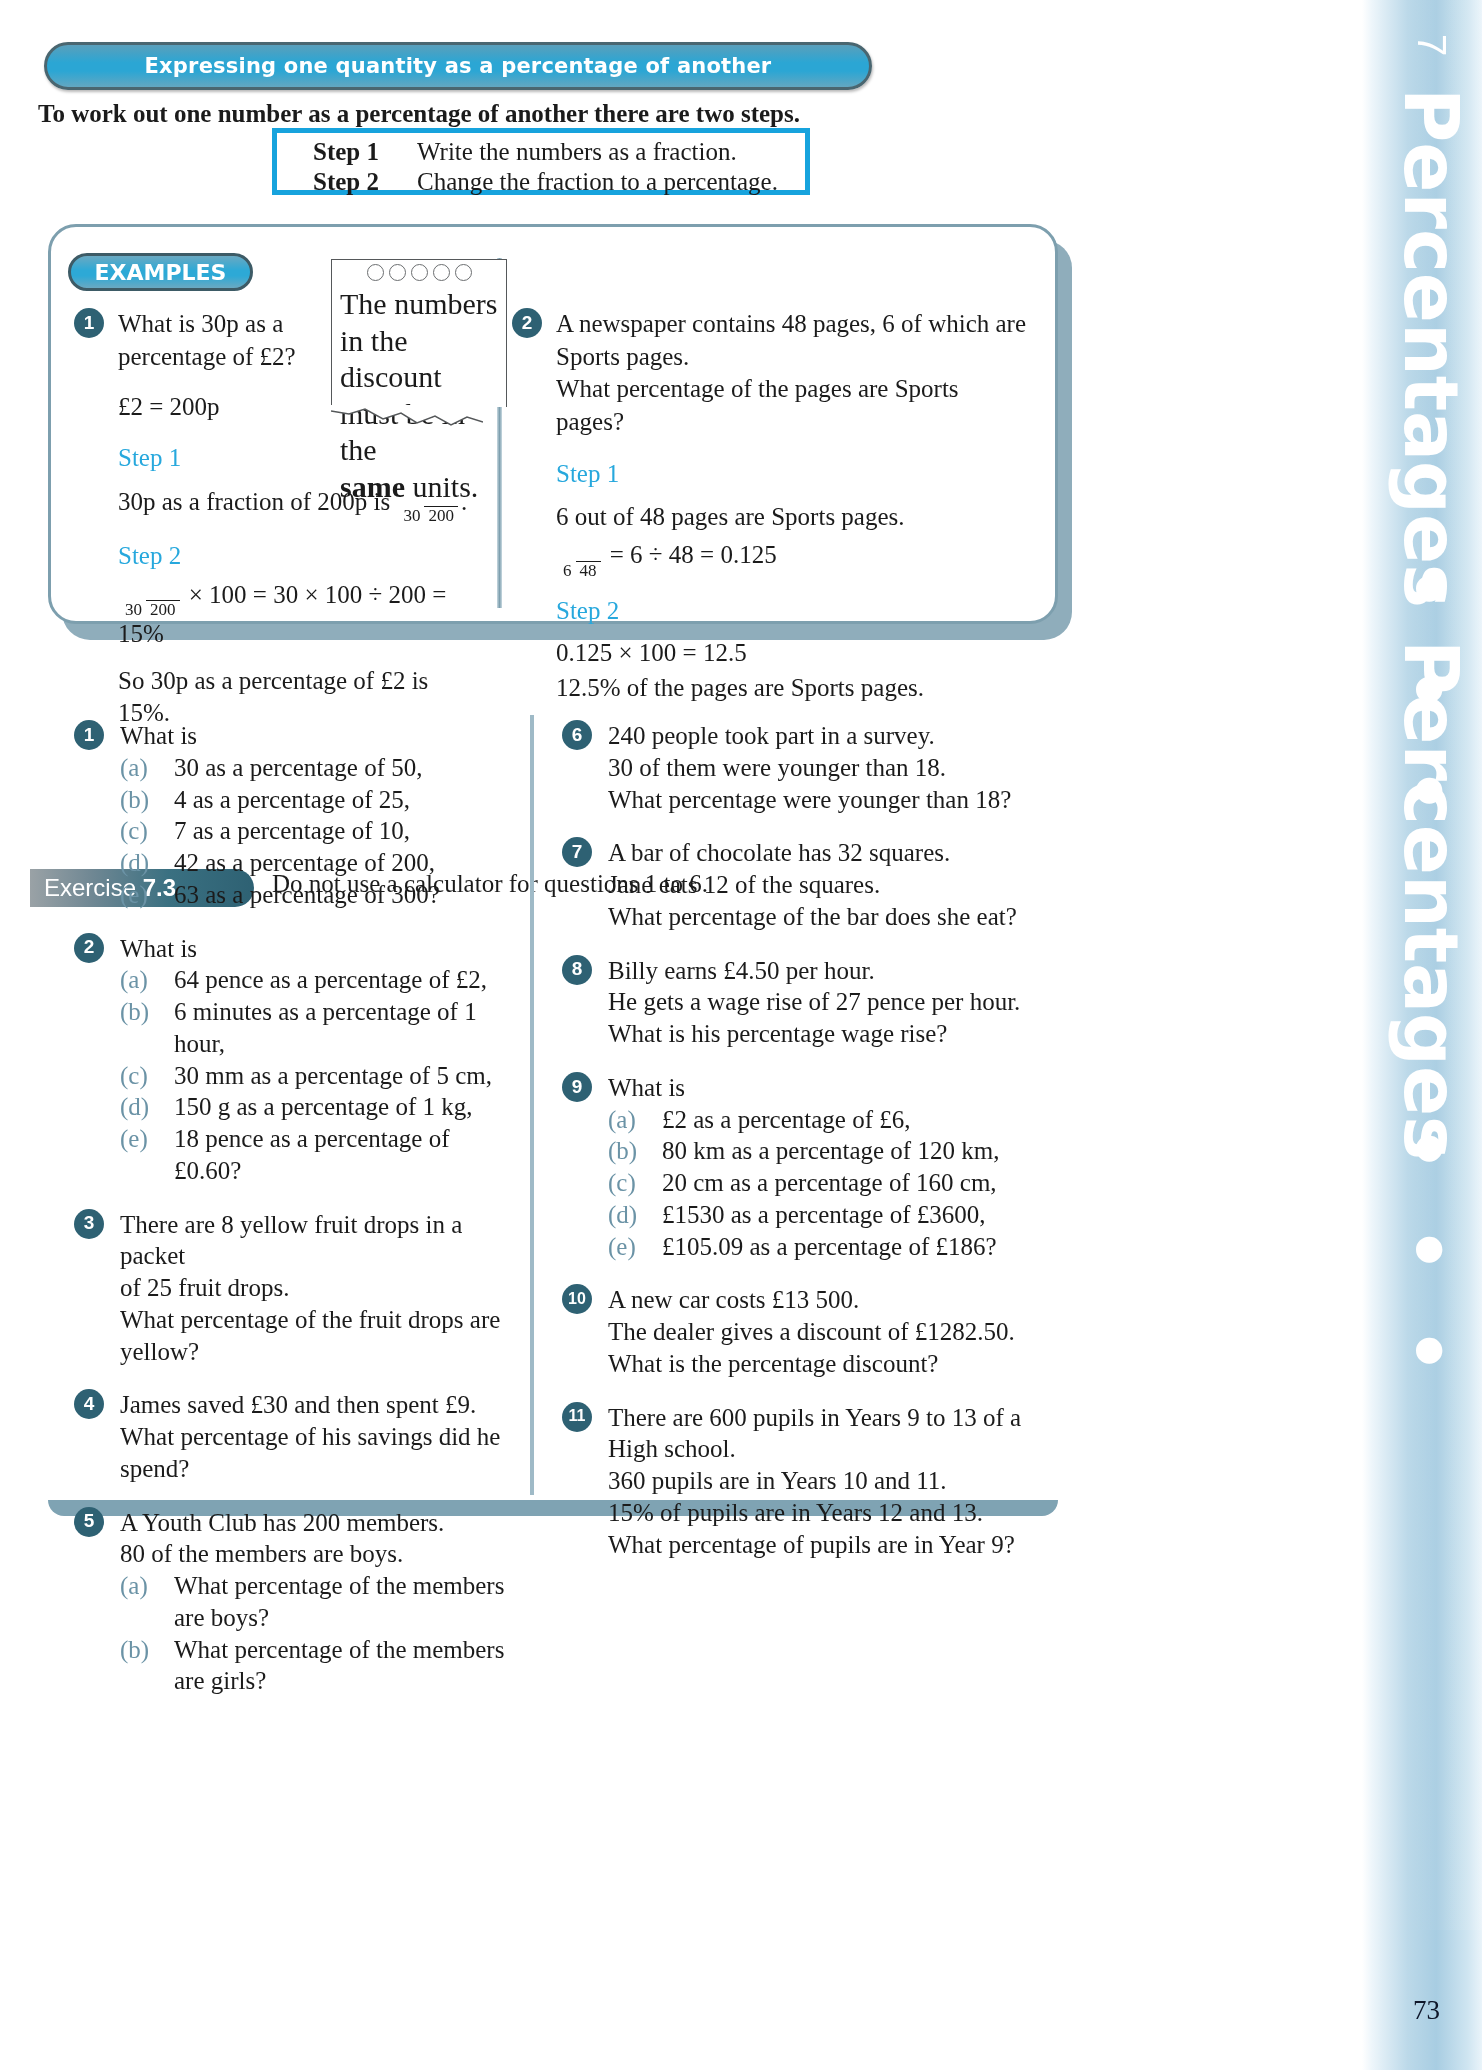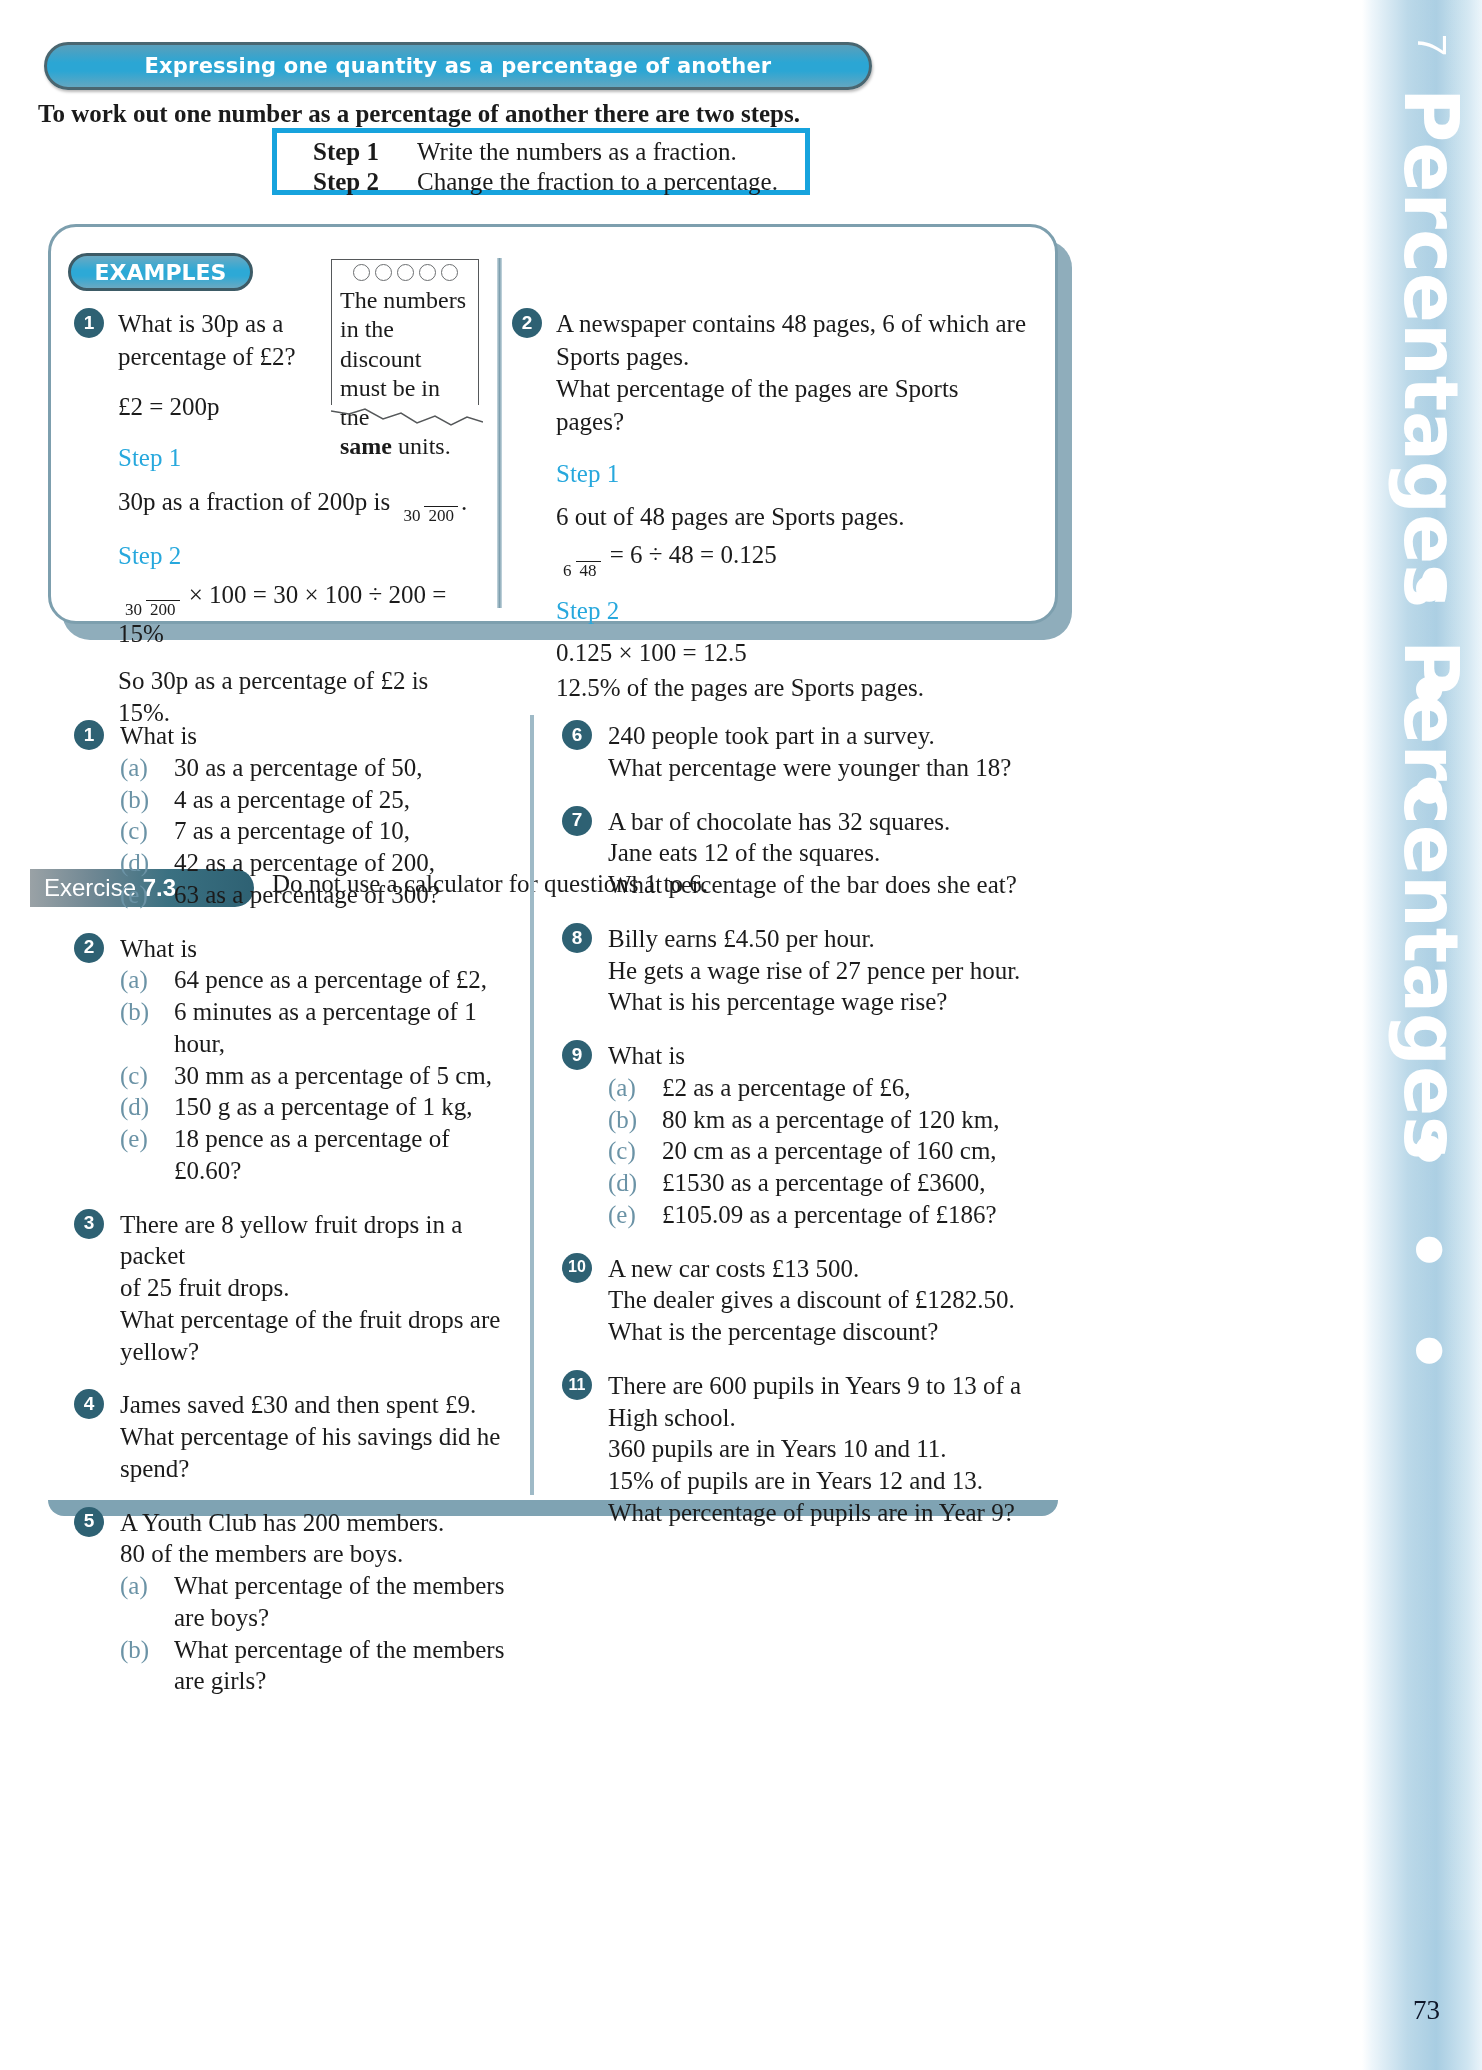--- a/index.html
+++ b/index.html
@@ -125,23 +125,23 @@
   .frac {
     display:inline-flex; flex-direction:row; align-items:flex-end;
     vertical-align:-0.45em; margin:0 3px; line-height:1.0;
   }
   .frac .n { font-size:17px; padding:0 4px; }
   .frac .d { font-size:17px; padding:0 4px; border-top:1.6px solid #1b1b1b; }
   .frac.big { vertical-align:-0.5em; }
 
   
   #note {
-    position:absolute; left:331px; top:259px; width:148px; height:148px;
+    position:absolute; left:331px; top:259px; width:176px; height:148px;
     border:1.6px solid #55585a; border-bottom:none; background:#fff;
-    font-size:24px; line-height:1.22; padding:26px 6px 0 8px;
+    font-size:30px; line-height:1.22; padding:26px 6px 0 8px;
   }
   #note-dots { position:absolute; left:0; right:0; top:4px; display:flex; gap:5px; justify-content:center; }
   #note-dots i { width:17px; height:17px; border:1.4px solid #6b6e70; border-radius:50%; display:block; }
   #note-torn { position:absolute; left:331px; top:405px; width:152px; height:26px; }
 
   
   #exercise-badge {
     position:absolute; left:30px; top:869px; width:224px; height:38px;
     border-radius:0 20px 20px 0;
     background:linear-gradient(90deg,#9aa2a6 0%, #6f8793 28%, #3a7081 62%, #2e6173 100%);
@@ -382,20 +382,21 @@
           <span class="txt">What percentage of the members are girls?</span>
         </div>
       </div>
     </div>
   </div>
 <div class="q-col" id="q-col-right">
     <div class="q">
       <span class="num-circle">6</span>
       <div class="q-body">
         <div>240 people took part in a survey.</div>
+        <div>30 of them were younger than 18.</div>
         <div>What percentage were younger than 18?</div>
       </div>
     </div>
     <div class="q">
       <span class="num-circle">7</span>
       <div class="q-body">
         <div>A bar of chocolate has 32 squares.</div>
         <div>Jane eats 12 of the squares.</div>
         <div>What percentage of the bar does she eat?</div>
       </div>

